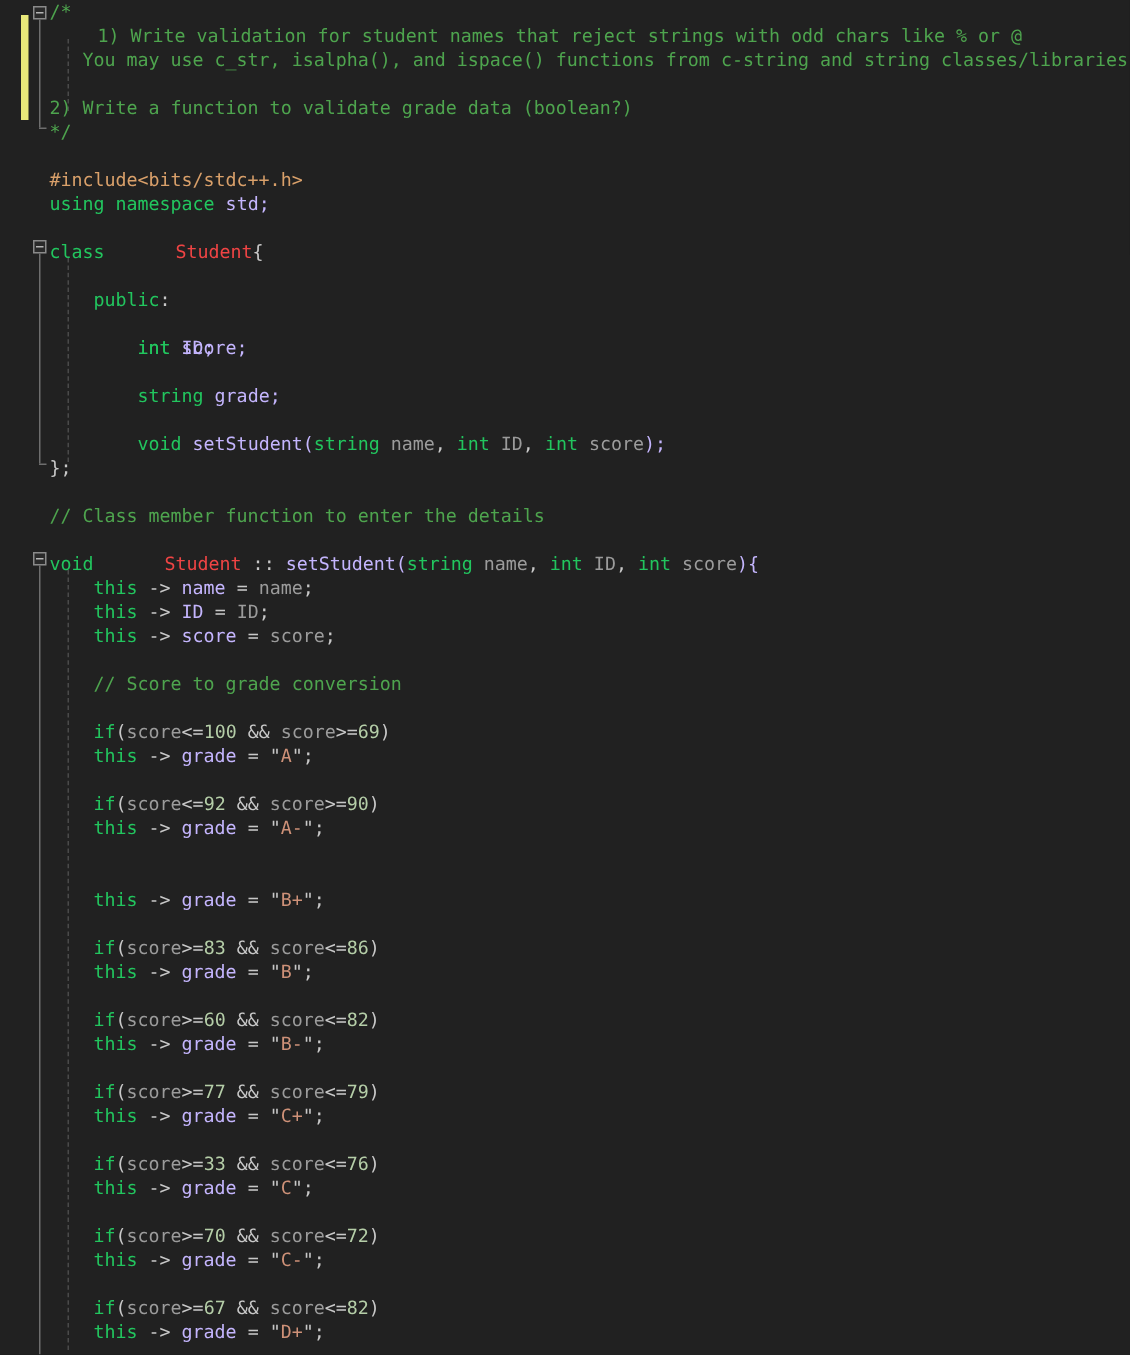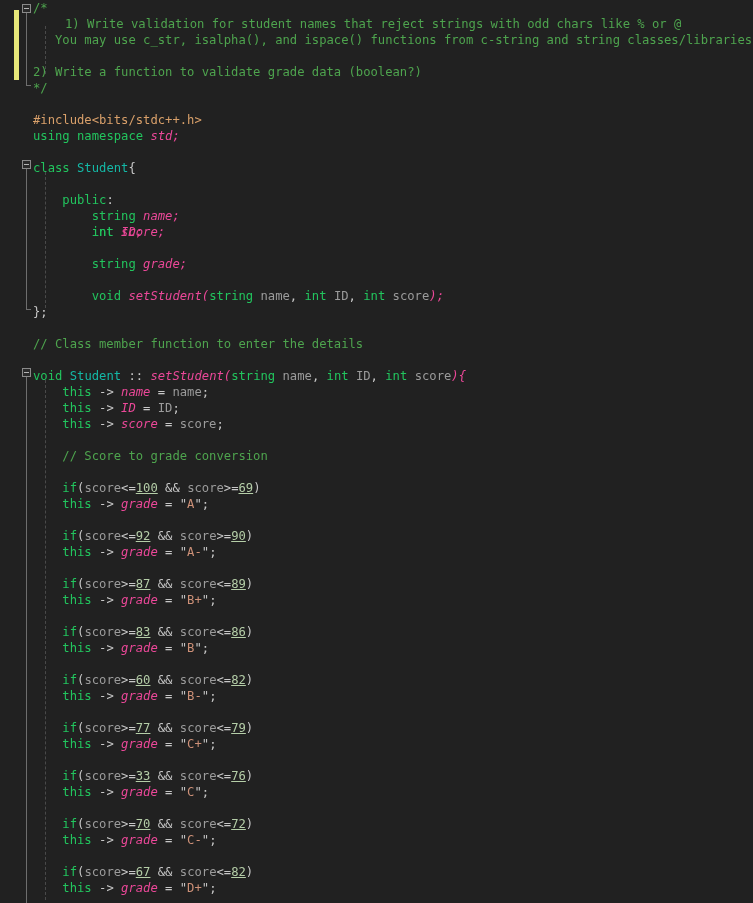--- a/index.html
+++ b/index.html
@@ -43,27 +43,27 @@
   .ln{
     position:absolute;left:0;width:753px;height:16px;
     white-space:pre;
   }
   .pad{padding-left:33px;}
   
   .cmt {color:#4EA44E;}
   .kw  {color:#4A9FE0;}
   .typ {color:#4EC9B0;}
   .str {color:#CE9178;}
-  .num {color:#B5CEA8;text-decoration:underline;}
+  .num {color:#B5CEA8;}
   .id  {color:#D4D4D4;}
   .dim {color:#9B9B9B;}
   .pun {color:#C8C8C8;}
   .pre {color:#D9A06A;}
 </style>
-<style>.cmt{color:#4EA44E;}.kw{color:#22c55e;}.typ{color:#14b8a6;}.str{color:#CE9178;}.num{color:#B5CEA8;}.id{color:#ec4899;font-style:italic;}.dim{color:#9B9B9B;}.pun{color:#C8C8C8;}.pre{color:#D9A06A;}#editor{background:#212121;}.change-bar{background:#E8E87A;}</style></head>
+<style>.cmt{color:#4EA44E;}.kw{color:#22c55e;}.typ{color:#ef4444;margin-left:40px;}.str{color:#CE9178;}.num{color:#B5CEA8;}.id{color:#c4b5fd;}.dim{color:#9B9B9B;}.pun{color:#C8C8C8;}.pre{color:#D9A06A;}#editor{background:#212121;}.change-bar{background:#E8E87A;}</style></head>
 <body>
 
 <div id="editor">
 
   <div class="change-bar" style="top:10px;height:70px;"></div>
 
   <div class="fold-box" style="left:22px;top:4px;"></div>
   <div class="fold-line" style="left:26px;top:13px;height:72px;"></div>
   <div class="fold-foot" style="left:26px;top:85px;width:5px;"></div>
 
@@ -86,21 +86,20 @@
     <div class="ln" style="top:48px;"><span class="pad"></span></div>
     <div class="ln" style="top:64px;"><span class="pad"></span><span class="cmt">2) Write a function to validate grade data (boolean?)</span></div>
     <div class="ln" style="top:80px;"><span class="pad"></span><span class="cmt">*/</span></div>
     <div class="ln" style="top:96px;"><span class="pad"></span></div>
     <div class="ln" style="top:112px;"><span class="pad"></span><span class="pre">#include&lt;bits/stdc++.h&gt;</span></div>
     <div class="ln" style="top:128px;"><span class="pad"></span><span class="kw">using</span><span class="pun"> </span><span class="kw">namespace</span><span class="id"> std;</span></div>
     <div class="ln" style="top:144px;"><span class="pad"></span></div>
     <div class="ln" style="top:160px;"><span class="pad"></span><span class="kw">class</span><span class="pun"> </span><span class="typ">Student</span><span class="pun">{</span></div>
     <div class="ln" style="top:176px;"><span class="pad"></span></div>
     <div class="ln" style="top:192px;"><span class="pad"></span><span class="kw">    public</span><span class="pun">:</span></div>
-    <div class="ln" style="top:208px;"><span class="pad"></span><span class="kw">        string</span><span class="id"> name;</span></div>
     <div class="ln" style="top:224px;"><span class="pad"></span><span class="kw">        int</span><span class="id"> ID;</span></div>
     <div class="ln" style="top:224px;"><span class="pad"></span><span class="kw">        int</span><span class="id"> score;</span></div>
     <div class="ln" style="top:256px;"><span class="pad"></span><span class="kw">        string</span><span class="id"> grade;</span></div>
     <div class="ln" style="top:272px;"><span class="pad"></span></div>
     <div class="ln" style="top:288px;"><span class="pad"></span><span class="kw">        void</span><span class="id"> setStudent(</span><span class="kw">string</span><span class="dim"> name</span><span class="pun">, </span><span class="kw">int</span><span class="dim"> ID</span><span class="pun">, </span><span class="kw">int</span><span class="dim"> score</span><span class="id">);</span></div>
     <div class="ln" style="top:304px;"><span class="pad"></span><span class="pun">};</span></div>
     <div class="ln" style="top:320px;"><span class="pad"></span></div>
     <div class="ln" style="top:336px;"><span class="pad"></span><span class="cmt">// Class member function to enter the details</span></div>
     <div class="ln" style="top:352px;"><span class="pad"></span></div>
     <div class="ln" style="top:368px;"><span class="pad"></span><span class="kw">void</span><span class="pun"> </span><span class="typ">Student</span><span class="pun"> :: </span><span class="id">setStudent(</span><span class="kw">string</span><span class="dim"> name</span><span class="pun">, </span><span class="kw">int</span><span class="dim"> ID</span><span class="pun">, </span><span class="kw">int</span><span class="dim"> score</span><span class="id">){</span></div>
@@ -112,21 +111,20 @@
     <div class="ln" style="top:464px;"><span class="pad"></span></div>
 
     <div class="ln" style="top:480px;"><span class="pad"></span><span class="kw">    if</span><span class="pun">(</span><span class="dim">score</span><span class="pun">&lt;=</span><span class="num">100</span><span class="pun"> &amp;&amp; </span><span class="dim">score</span><span class="pun">&gt;=</span><span class="num">69</span><span class="pun">)</span></div>
     <div class="ln" style="top:496px;"><span class="pad"></span><span class="kw">    this</span><span class="pun"> -&gt; </span><span class="id">grade</span><span class="pun"> = </span><span class="pun">"</span><span class="str">A</span><span class="pun">";</span></div>
     <div class="ln" style="top:512px;"><span class="pad"></span></div>
 
     <div class="ln" style="top:528px;"><span class="pad"></span><span class="kw">    if</span><span class="pun">(</span><span class="dim">score</span><span class="pun">&lt;=</span><span class="num">92</span><span class="pun"> &amp;&amp; </span><span class="dim">score</span><span class="pun">&gt;=</span><span class="num">90</span><span class="pun">)</span></div>
     <div class="ln" style="top:544px;"><span class="pad"></span><span class="kw">    this</span><span class="pun"> -&gt; </span><span class="id">grade</span><span class="pun"> = </span><span class="pun">"</span><span class="str">A-</span><span class="pun">";</span></div>
     <div class="ln" style="top:560px;"><span class="pad"></span></div>
 
-    <div class="ln" style="top:576px;"><span class="pad"></span><span class="kw">    if</span><span class="pun">(</span><span class="dim">score</span><span class="pun">&gt;=</span><span class="num">87</span><span class="pun"> &amp;&amp; </span><span class="dim">score</span><span class="pun">&lt;=</span><span class="num">89</span><span class="pun">)</span></div>
     <div class="ln" style="top:592px;"><span class="pad"></span><span class="kw">    this</span><span class="pun"> -&gt; </span><span class="id">grade</span><span class="pun"> = </span><span class="pun">"</span><span class="str">B+</span><span class="pun">";</span></div>
     <div class="ln" style="top:608px;"><span class="pad"></span></div>
 
     <div class="ln" style="top:624px;"><span class="pad"></span><span class="kw">    if</span><span class="pun">(</span><span class="dim">score</span><span class="pun">&gt;=</span><span class="num">83</span><span class="pun"> &amp;&amp; </span><span class="dim">score</span><span class="pun">&lt;=</span><span class="num">86</span><span class="pun">)</span></div>
     <div class="ln" style="top:640px;"><span class="pad"></span><span class="kw">    this</span><span class="pun"> -&gt; </span><span class="id">grade</span><span class="pun"> = </span><span class="pun">"</span><span class="str">B</span><span class="pun">";</span></div>
     <div class="ln" style="top:656px;"><span class="pad"></span></div>
 
     <div class="ln" style="top:672px;"><span class="pad"></span><span class="kw">    if</span><span class="pun">(</span><span class="dim">score</span><span class="pun">&gt;=</span><span class="num">60</span><span class="pun"> &amp;&amp; </span><span class="dim">score</span><span class="pun">&lt;=</span><span class="num">82</span><span class="pun">)</span></div>
     <div class="ln" style="top:688px;"><span class="pad"></span><span class="kw">    this</span><span class="pun"> -&gt; </span><span class="id">grade</span><span class="pun"> = </span><span class="pun">"</span><span class="str">B-</span><span class="pun">";</span></div>
     <div class="ln" style="top:704px;"><span class="pad"></span></div>

